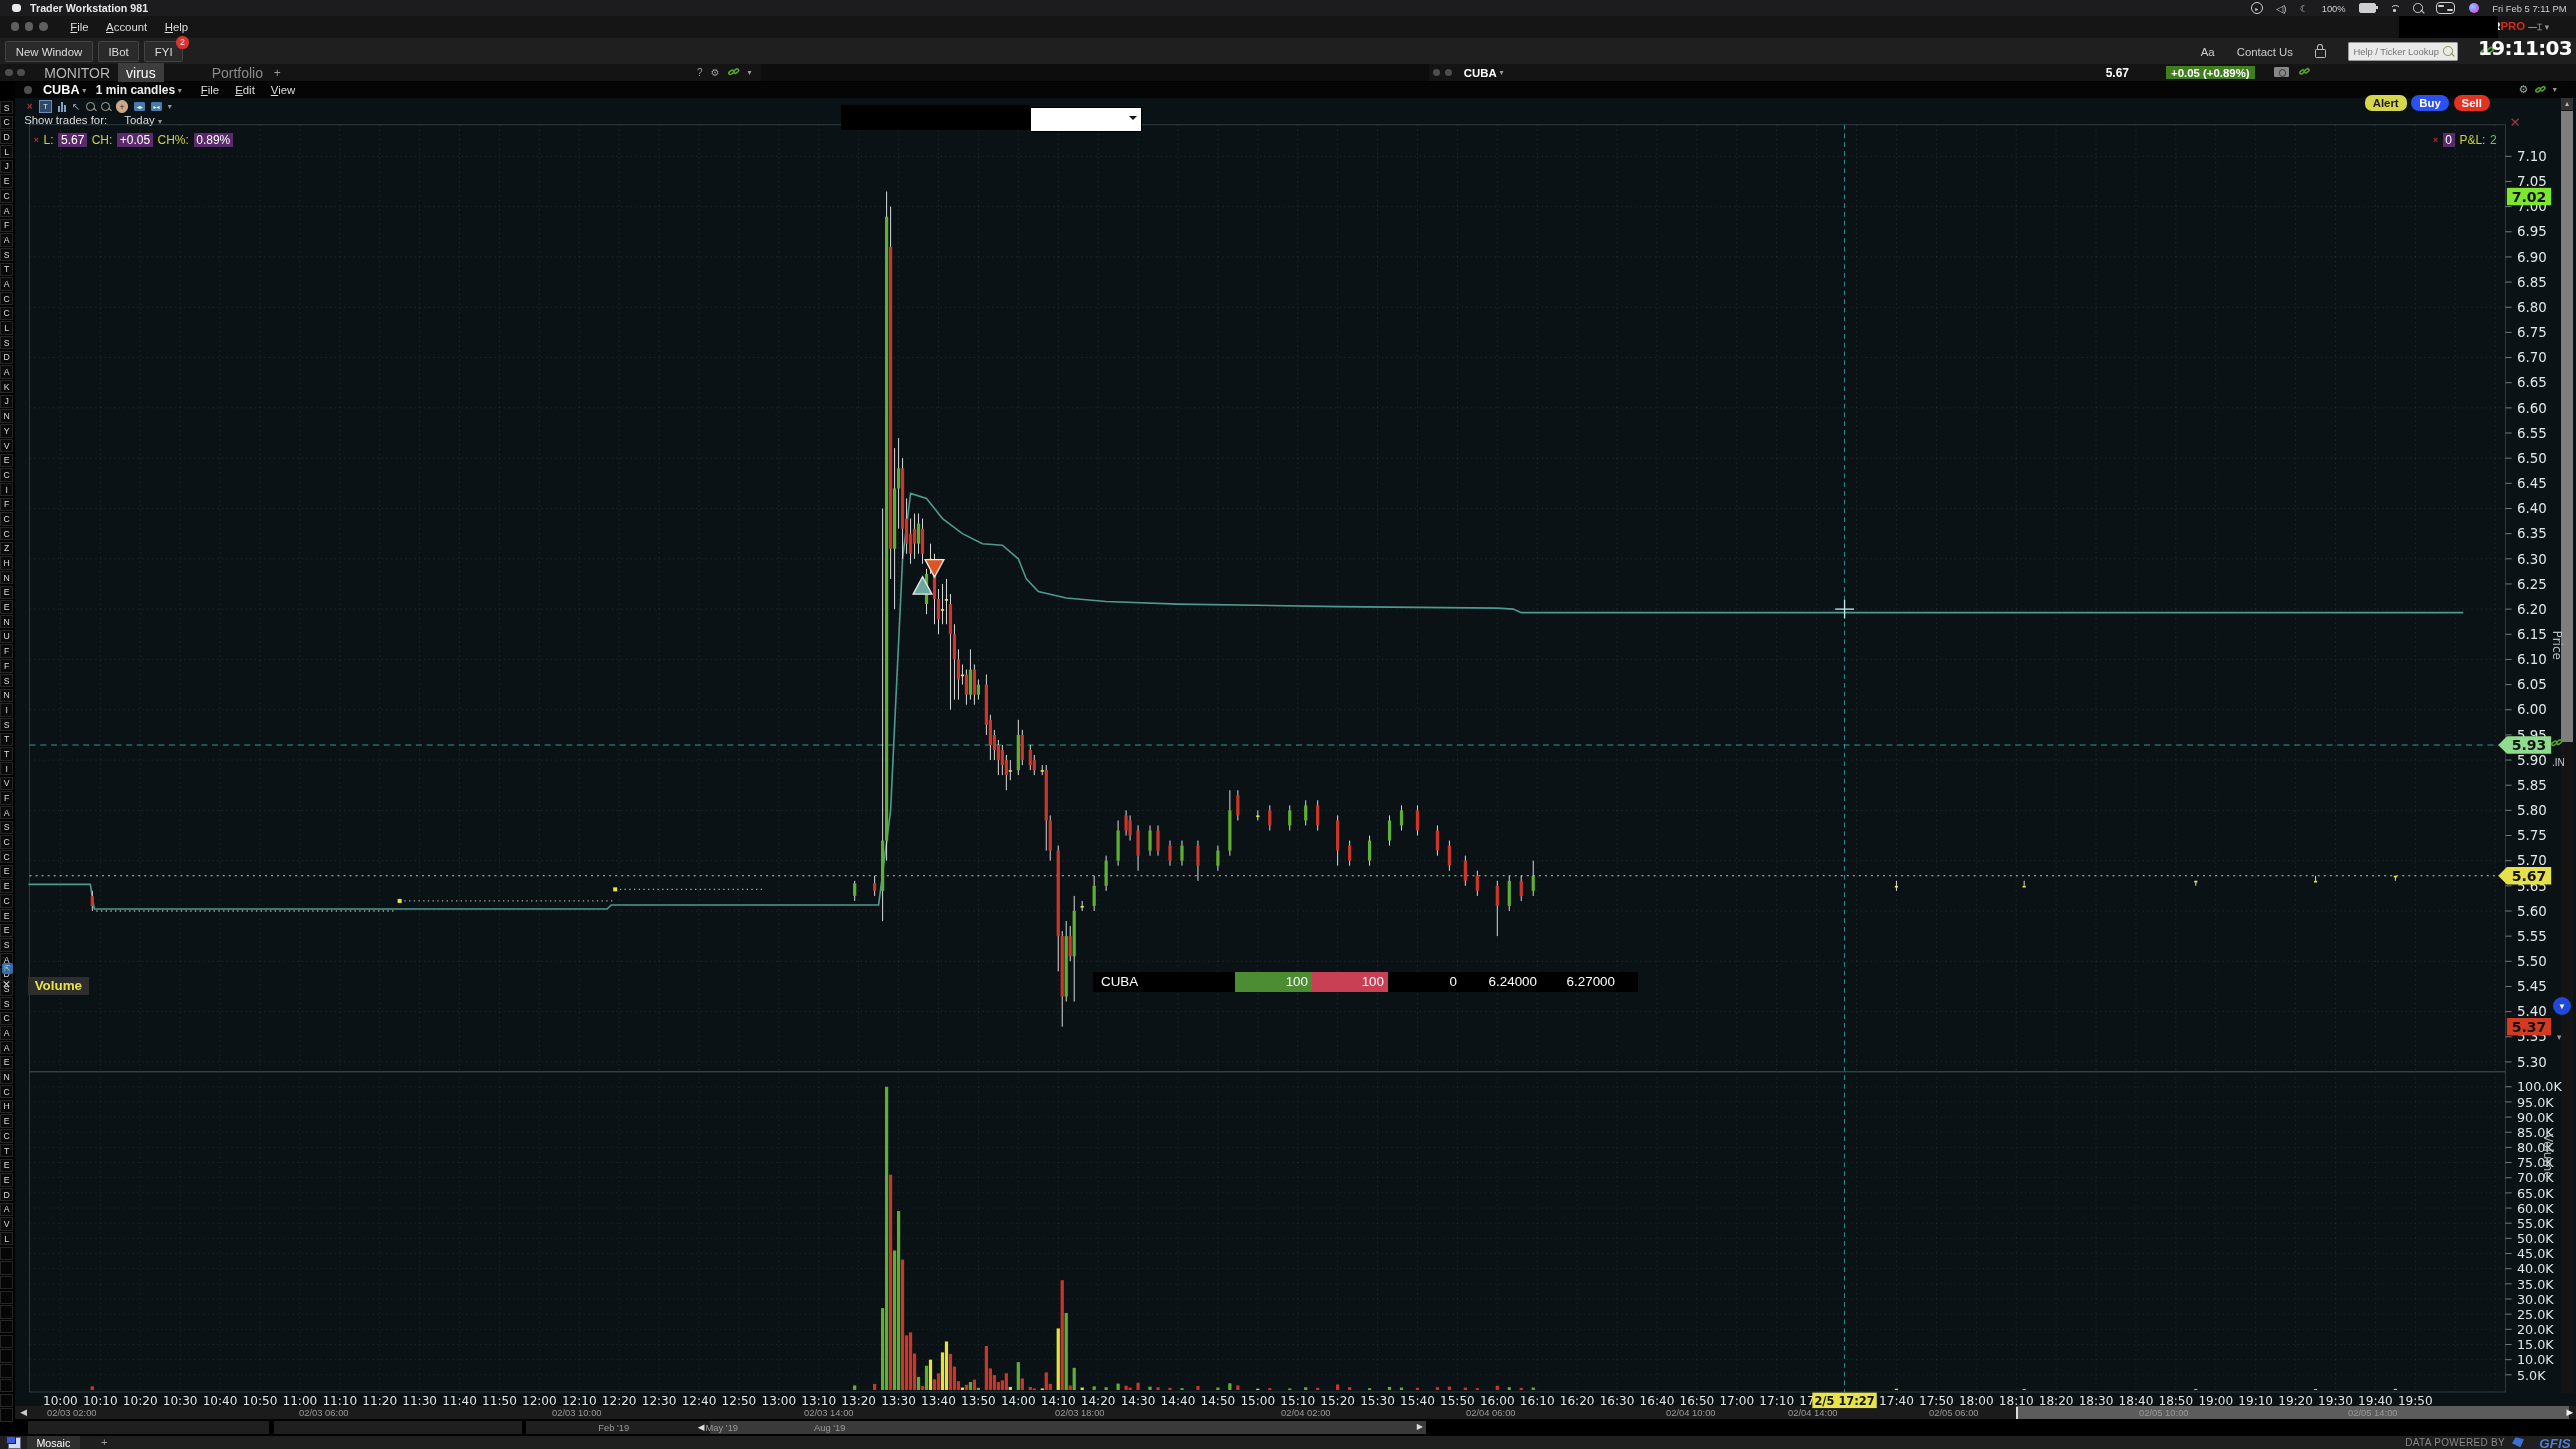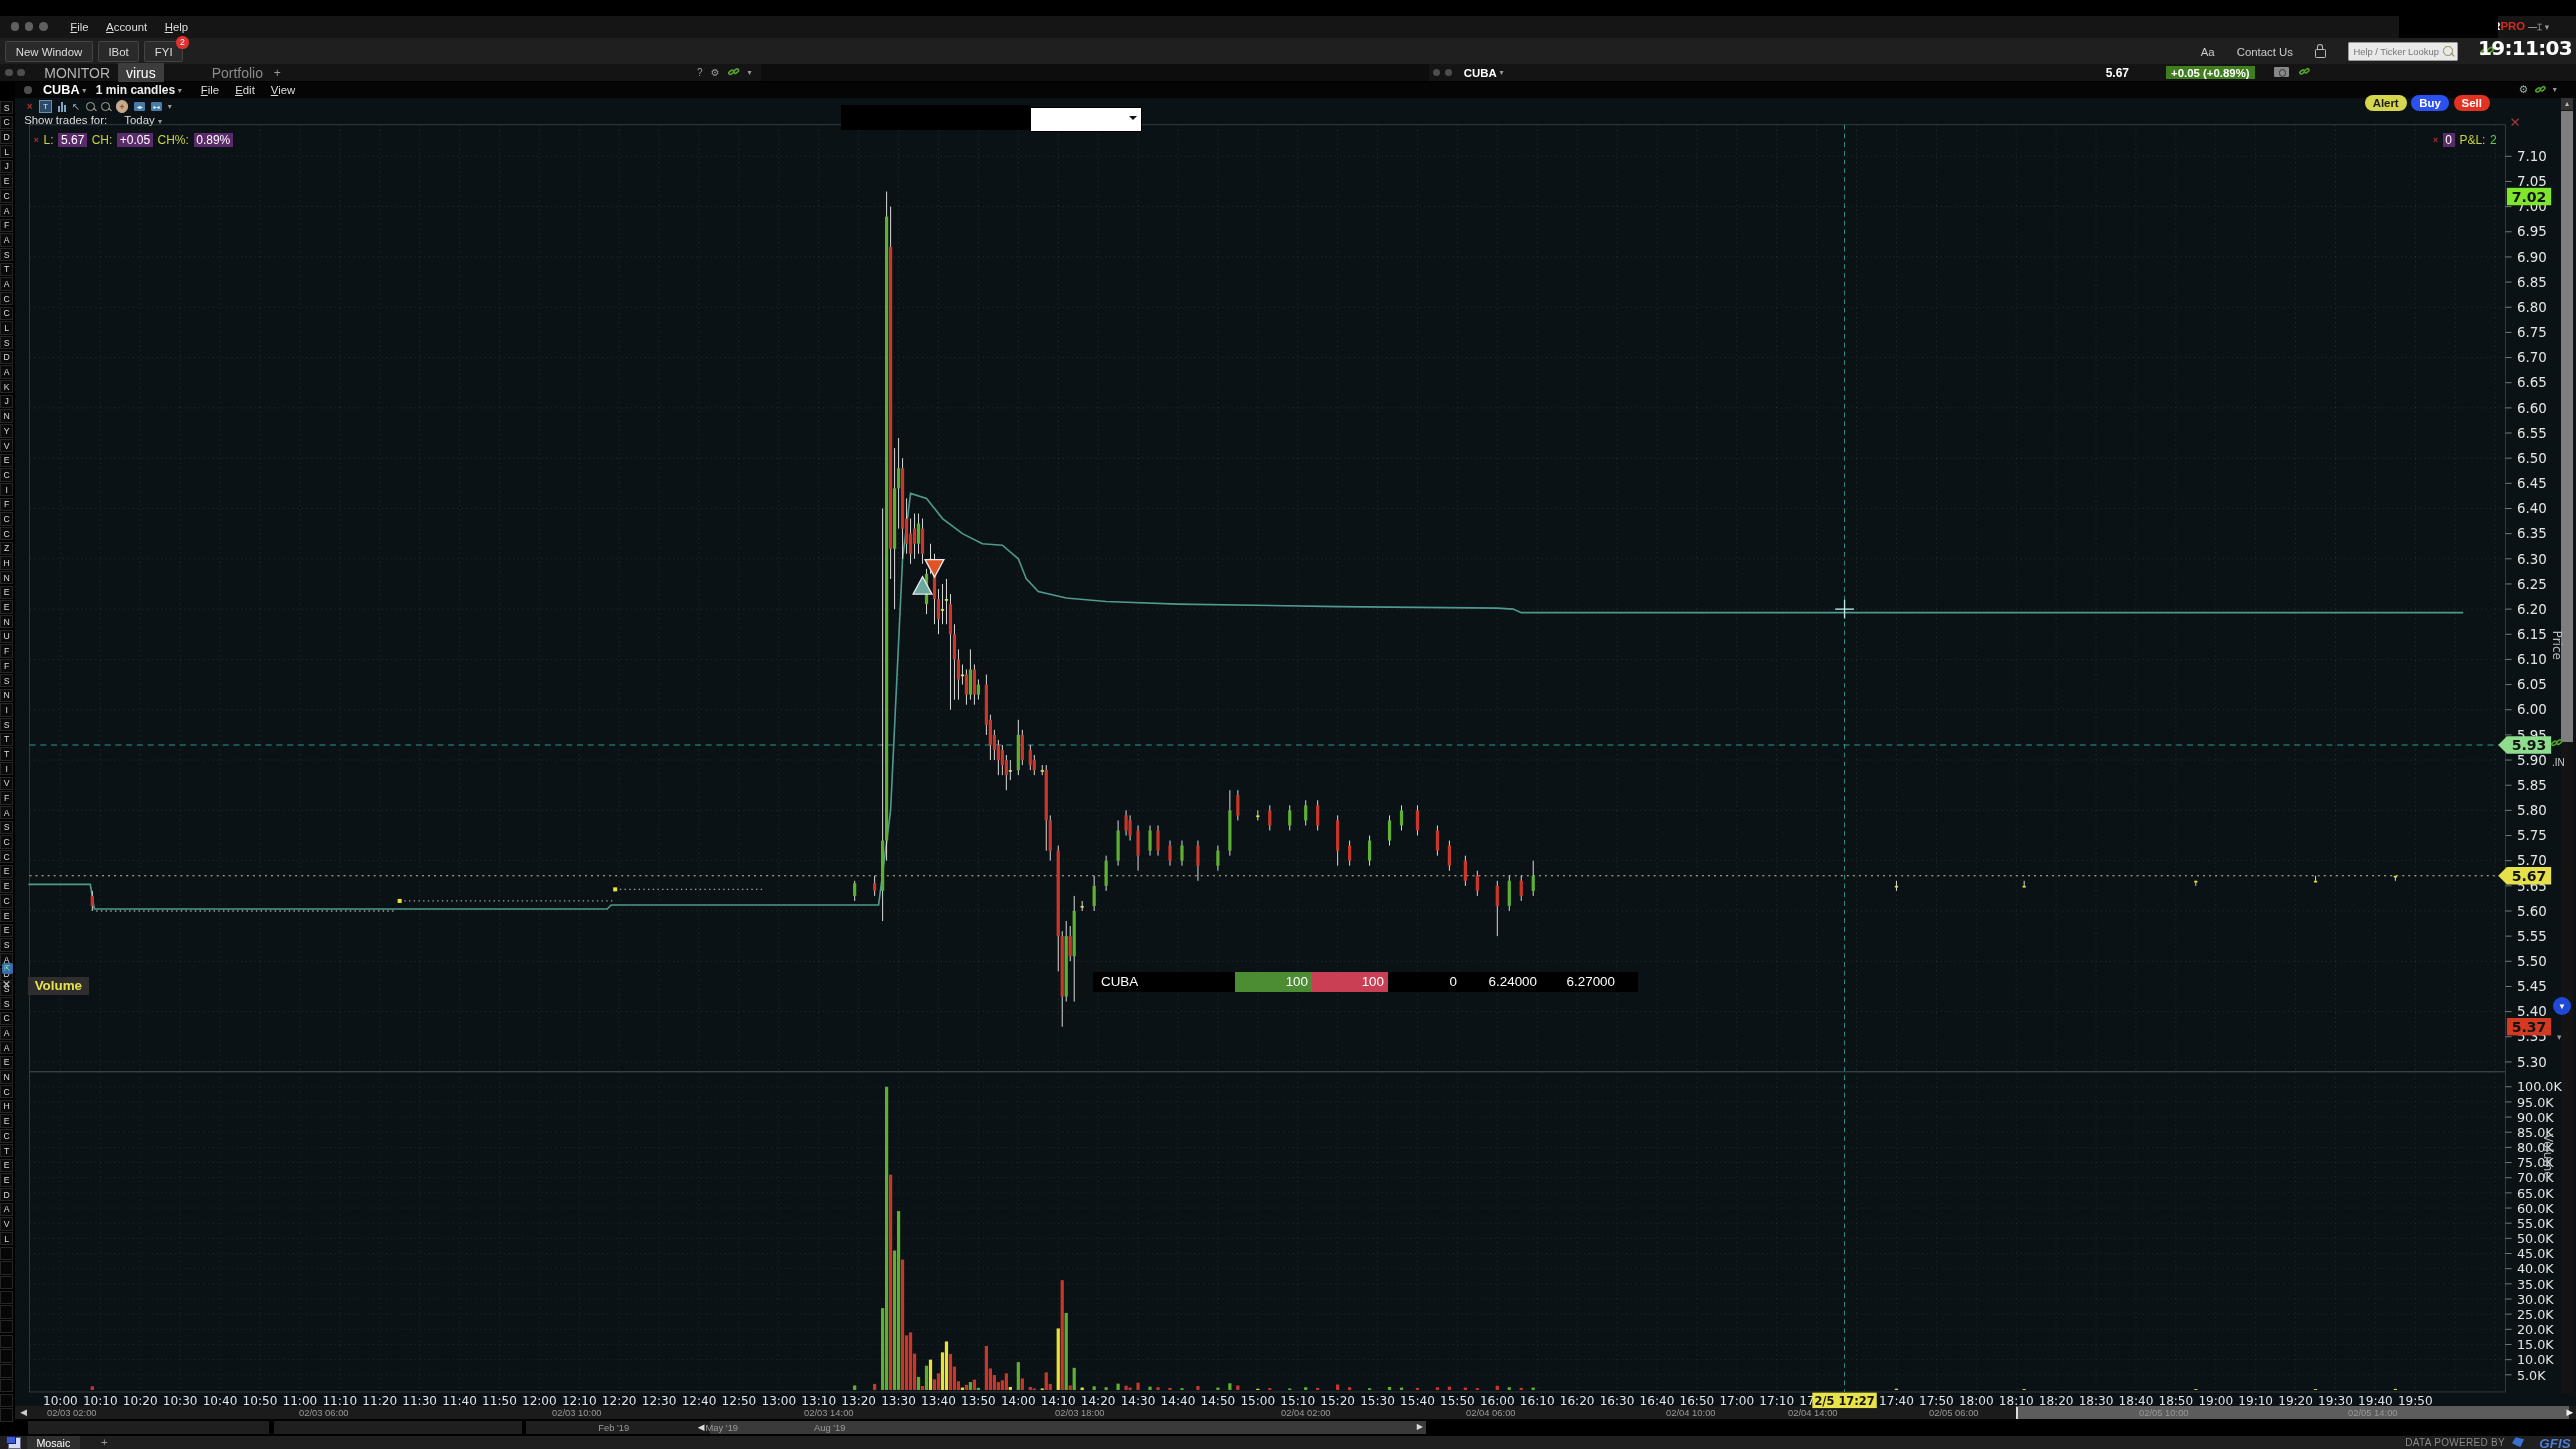--- a/index.html
+++ b/index.html
@@ -80,21 +80,21 @@
   .splitico{width:10.7px;height:9.4px;background:#4a7aa8;border-radius:1.3px;color:#dfe;font-size:6px;display:flex;align-items:center;justify-content:center;}
   #showtrades{position:absolute;left:9.4px;top:16px;font-size:11.4px;color:#ddd;}
   #legend{position:absolute;left:19px;top:35px;display:flex;align-items:center;gap:4.7px;font-size:12px;}
   .lx{color:#b03030;font-size:8.7px;font-weight:bold;}
   .lk{color:#cdd23e;}
   .chip{background:#5b2a6b;color:#fff;padding:0 2.7px;}
   #pnl{position:absolute;right:79px;top:35px;display:flex;align-items:center;gap:4.7px;font-size:12px;}
   #pnl .green{color:#55d24e;}
   #absbtns{position:absolute;right:86px;top:-2.7px;display:flex;gap:4.7px;z-index:25;}
   .pill{border-radius:8px;padding:2px 8px;font-size:11.4px;font-weight:bold;}
-  .pill.alert{background:#d6d64e;color:#1a1a1a;}
+  .pill.alert{background:#d6d64e;color:#1a1a1a;border-radius:7px;}
   .pill.buy{background:#2b51f0;color:#fff;}
   .pill.sell{background:#e33222;color:#fff;}
   #closex{position:absolute;right:55px;top:17.4px;color:#a23a3a;font-size:13.4px;font-weight:bold;}
   #blackbox2{position:absolute;left:841px;top:105px;width:189px;height:25px;background:#000;z-index:26;}
   #whitesel{position:absolute;left:1030px;top:107px;width:110px;height:23px;background:#fff;border:1.3px solid #000;z-index:26;}
   #whitesel:after{content:"";position:absolute;right:4px;top:8px;border:4px solid transparent;border-top-color:#111;}
   
   #qstrip{position:absolute;left:1093px;top:972px;width:545px;height:20px;background:#000;z-index:12;font-size:13.4px;color:#fff;}
   #qstrip span{position:absolute;top:2px;}
   #qs-sym{left:8px;}
@@ -142,20 +142,39 @@
   #gfislogo{position:absolute;right:52px;top:1.3px;width:12px;height:10px;background:#3b6fd4;clip-path:polygon(0 60%,30% 0,100% 20%,70% 100%);}
   #gfis{position:absolute;right:5.4px;top:0;color:#4b7fdc;font-weight:bold;font-style:italic;font-size:13.4px;}
   u{text-decoration:underline;}
   svg text{font-family:"DejaVu Sans",sans-serif;}
 </style>
 </head>
 <body>
 
 <div id="screen">
 
+  <div id="menubar">
+    <div class="apple"></div>
+    <div class="title">Trader Workstation 981</div>
+    <div id="mb-right">
+      <div class="circ mbico">▸</div>
+      <div class="mbico">◁)</div>
+      <div class="mbico">☾</div>
+      <div class="mbico">100%</div>
+      <div class="batt"></div>
+      <div class="wifi"></div>
+      <div class="mag"></div>
+      <div class="toggles">
+          <i></i>
+          <i></i>
+        </div>
+      <div class="swirl"></div>
+      <div class="mbico">Fri Feb 5  7:11 PM</div>
+    </div>
+  </div>
 
   <div id="apptitle">
     <div style="display:flex;margin-left:10.7px;">
       <div class="wdot"></div>
       <div class="wdot"></div>
       <div class="wdot"></div>
     </div>
     <div class="menus">
       <span><u>F</u>ile</span>
       <span><u>A</u>ccount</span>

